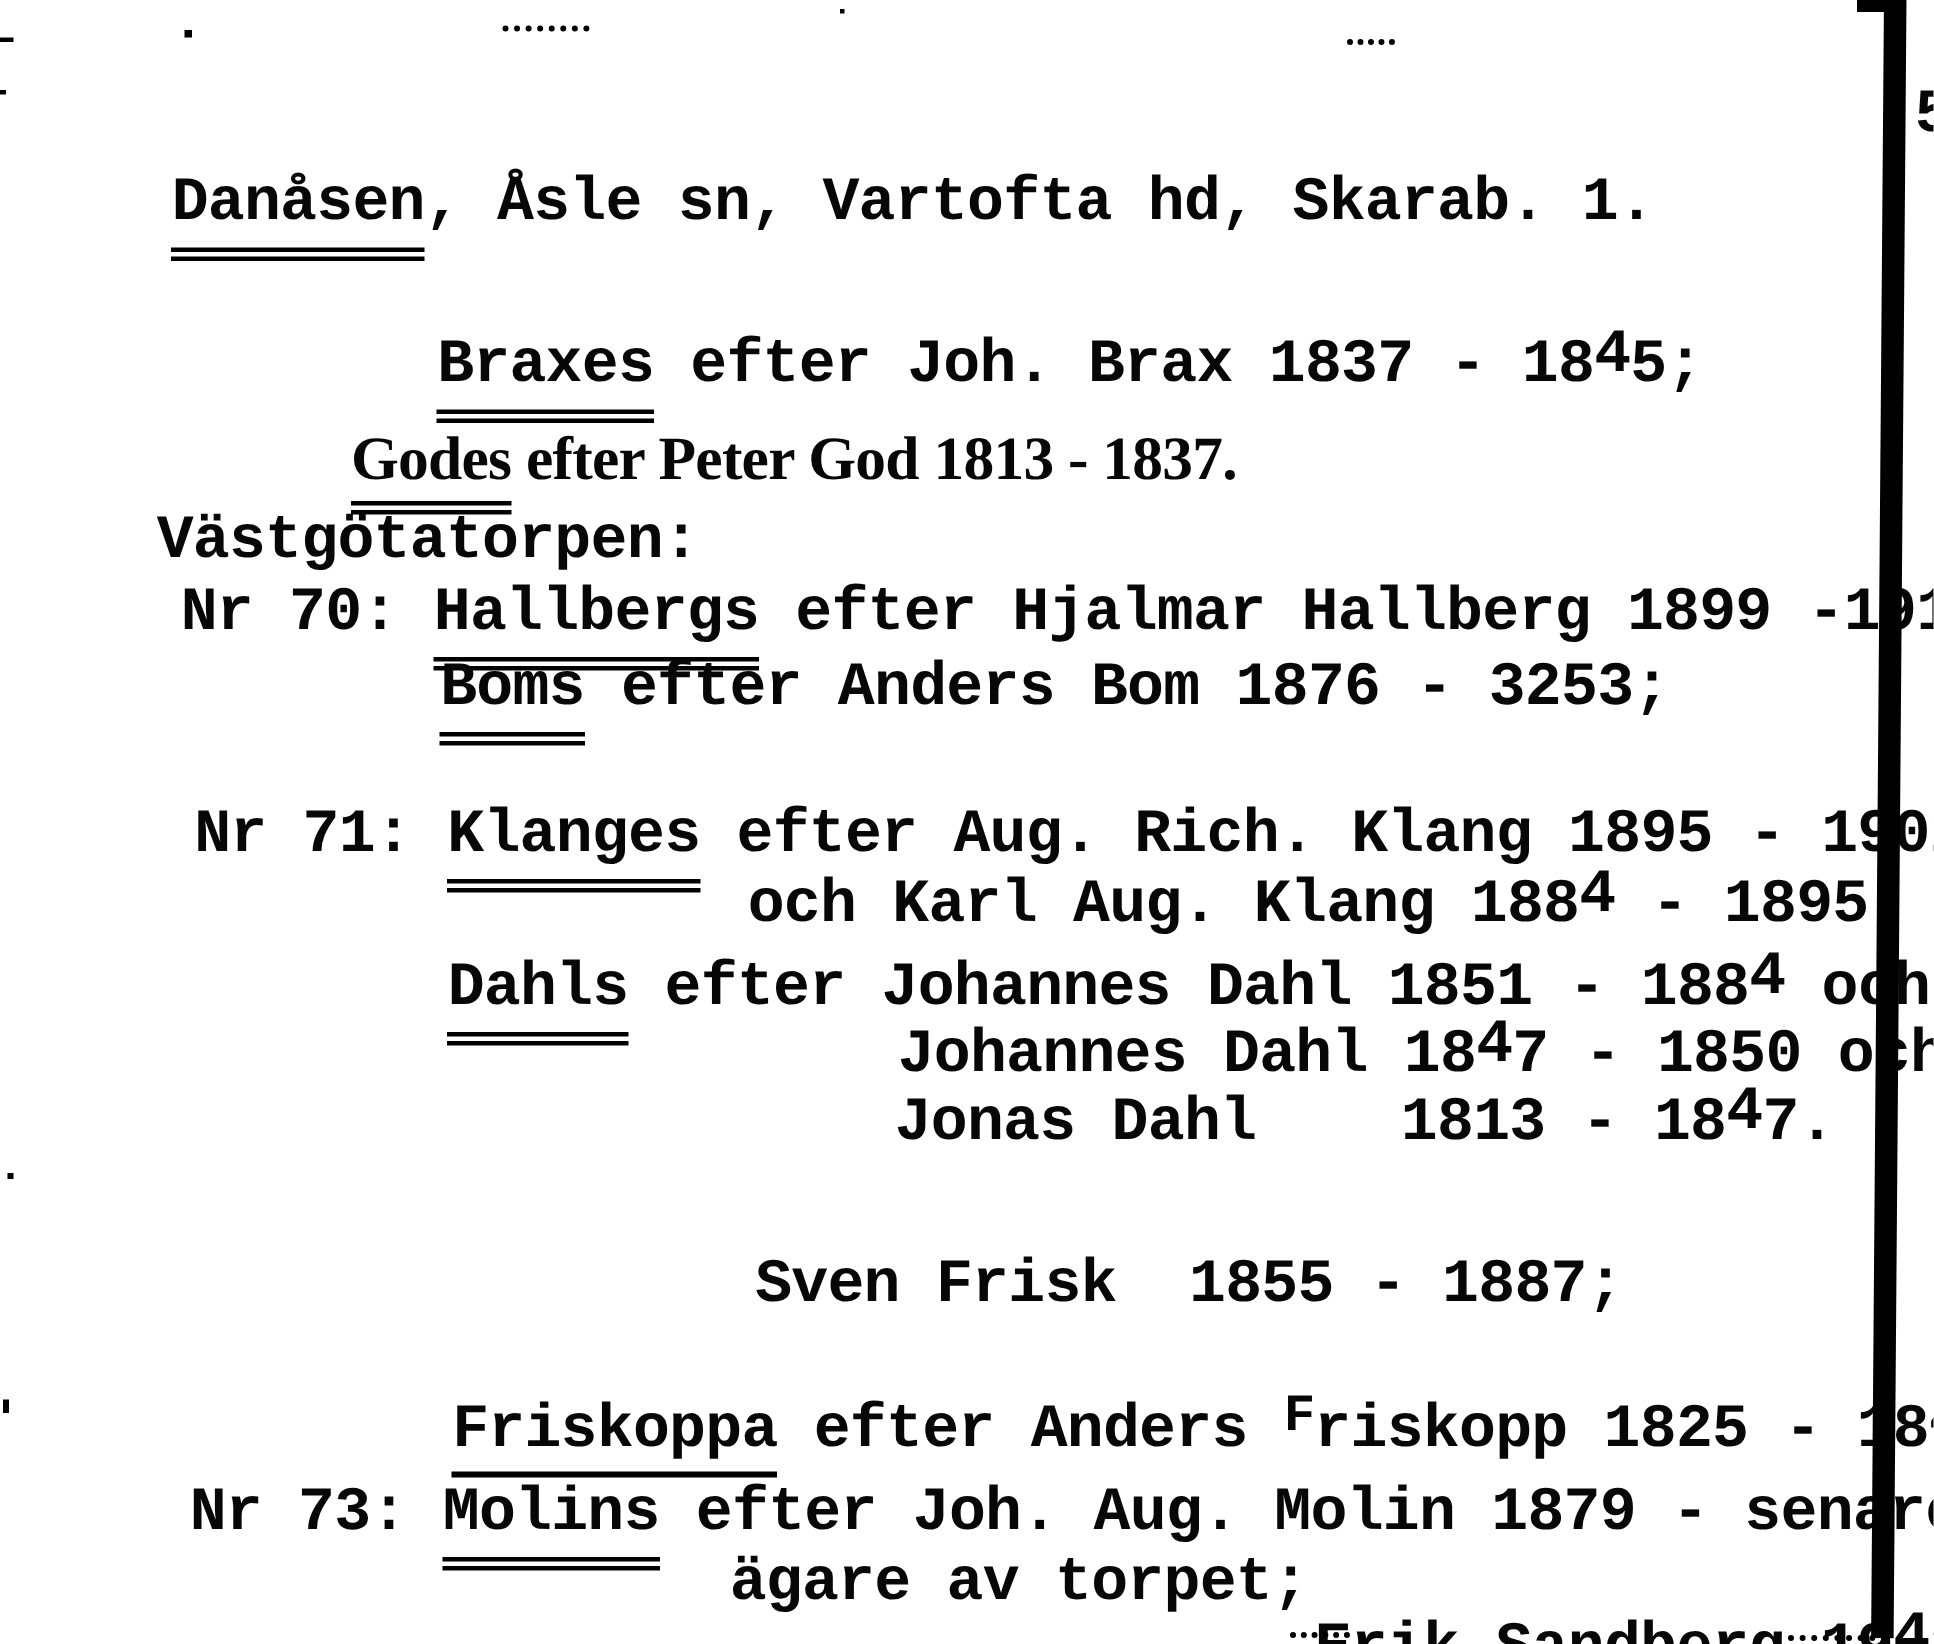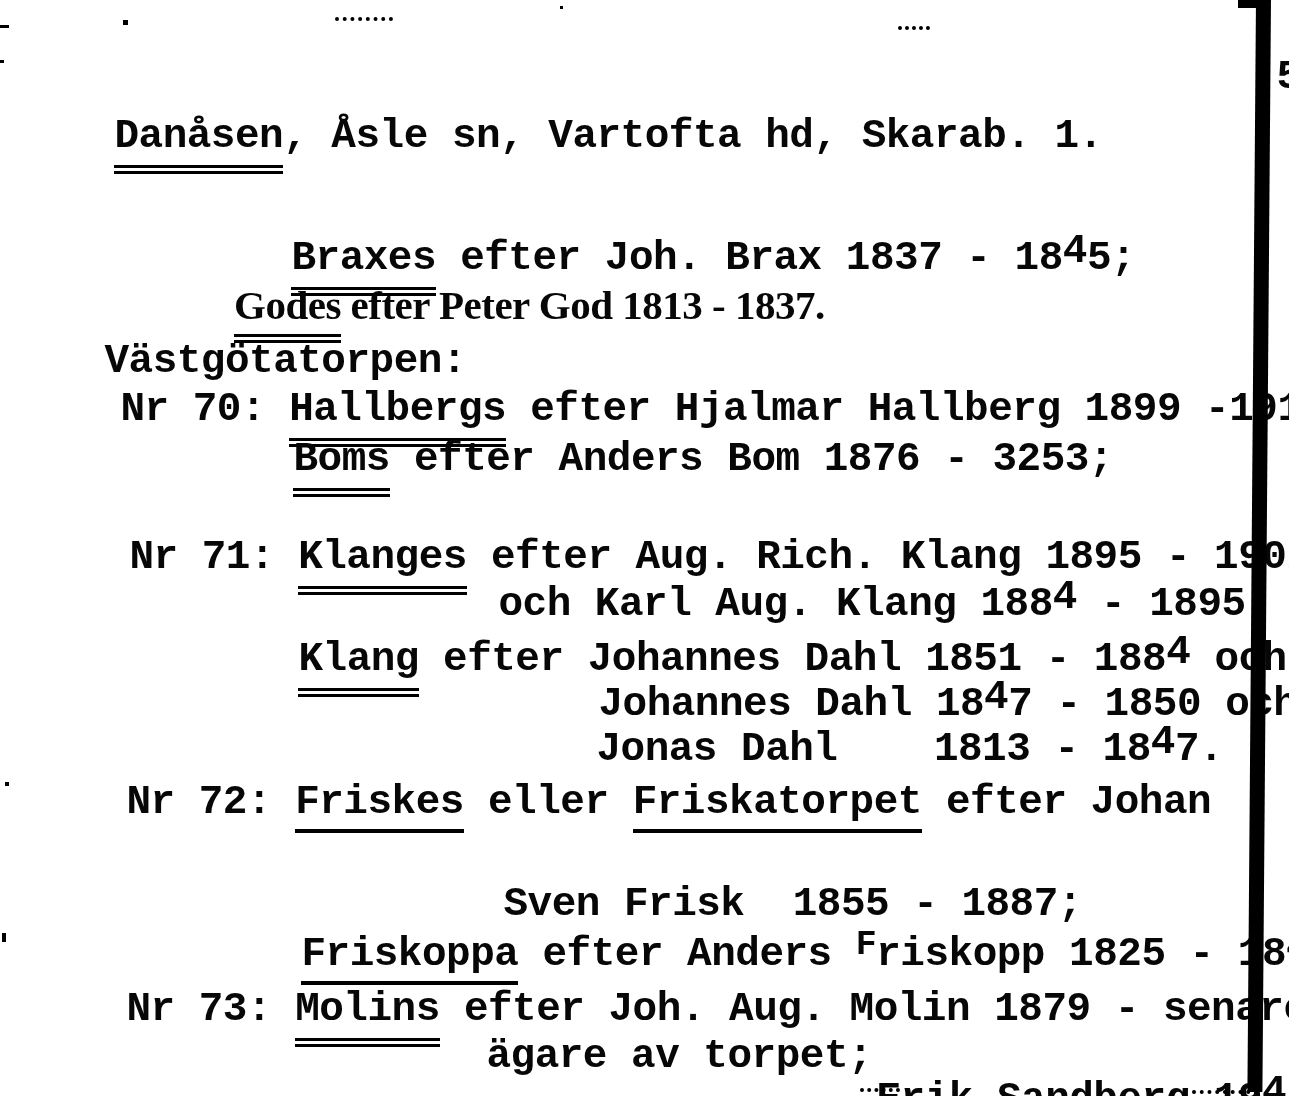--- a/index.html
+++ b/index.html
@@ -53,21 +53,21 @@
 <div class="page">
 
   <div class="line" style="left:1180px;top:5px;">
     <span>5.</span>
   </div>
 
   <div class="line" style="left:18px;top:64px;">
     <span class="u2">Danåsen</span><span>, Åsle sn, Vartofta hd, Skarab. 1.</span>
   </div>
 
-  <div class="line" style="left:195px;top:186px;text-align:center;">
+  <div class="line" style="left:195px;top:172px;text-align:center;">
     <span class="u2">Braxes</span><span> efter Joh. Brax 1837 - 18<span class="r4">4</span>5;</span>
   </div>
   <div class="line" style="left:195px;top:233px;font-family:Liberation Serif, serif;">
     <span class="u2">Godes</span><span> efter Peter God 1813 - 1837.</span>
   </div>
 
   <div class="line" style="left:8px;top:289px;">
     <span>Västgötatorpen:</span>
   </div>
 
@@ -78,33 +78,30 @@
     <span class="u2">Boms</span><span> efter Anders Bom 1876 - 3253;</span>
   </div>
 
   <div class="line" style="left:33px;top:485px;">
     <span>Nr 71: </span><span class="u2">Klanges</span><span> efter Aug. Rich. Klang 1895 - 1902,</span>
   </div>
   <div class="line" style="left:402px;top:532px;">
     <span>och Karl Aug. Klang 188<span class="r4">4</span> - 1895;</span>
   </div>
   <div class="line" style="left:202px;top:587px;">
-    <span class="u2">Klang</span><span> efter Johannes Dahl 1851 - 188<span class="r4">4</span> och</span>
+    <span class="u2">Dahls</span><span> efter Johannes Dahl 1851 - 188<span class="r4">4</span> och</span>
   </div>
   <div class="line" style="left:502px;top:632px;">
     <span>Johannes Dahl 18<span class="r4">4</span>7 - 1850 och</span>
   </div>
   <div class="line" style="left:500px;top:677px;">
     <span>Jonas Dahl    1813 - 18<span class="r4">4</span>7.</span>
   </div>
 
-  <div class="line" style="left:30px;top:730px;">
-    <span>Nr 72: </span><span class="u1">Friskes</span><span> eller </span><span class="u1">Friskatorpet</span><span> efter Johan</span>
-  </div>
-  <div class="line" style="left:407px;top:832px;text-align:right;">
+  <div class="line" style="left:407px;top:785px;text-align:right;">
     <span>Sven Frisk  1855 - 1887;</span>
   </div>
   <div class="line" style="left:205px;top:882px;">
     <span class="u1">Friskoppa</span><span> efter Anders </span><span class="supF">F</span><span>riskopp 1825 - 18<span class="r4">4</span>9</span>
   </div>
 
   <div class="line" style="left:30px;top:937px;">
     <span>Nr 73: </span><span class="u2">Molins</span><span> efter Joh. Aug. Molin 1879 - senare</span>
   </div>
   <div class="line" style="left:390px;top:984px;">

